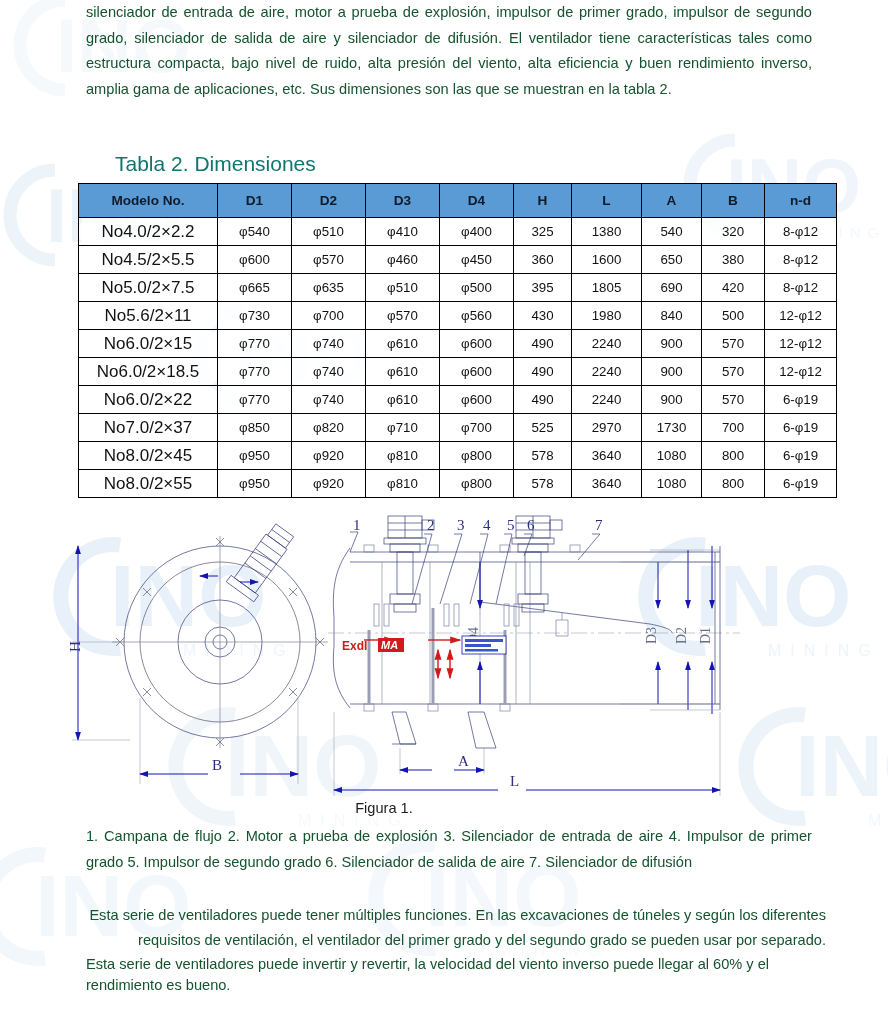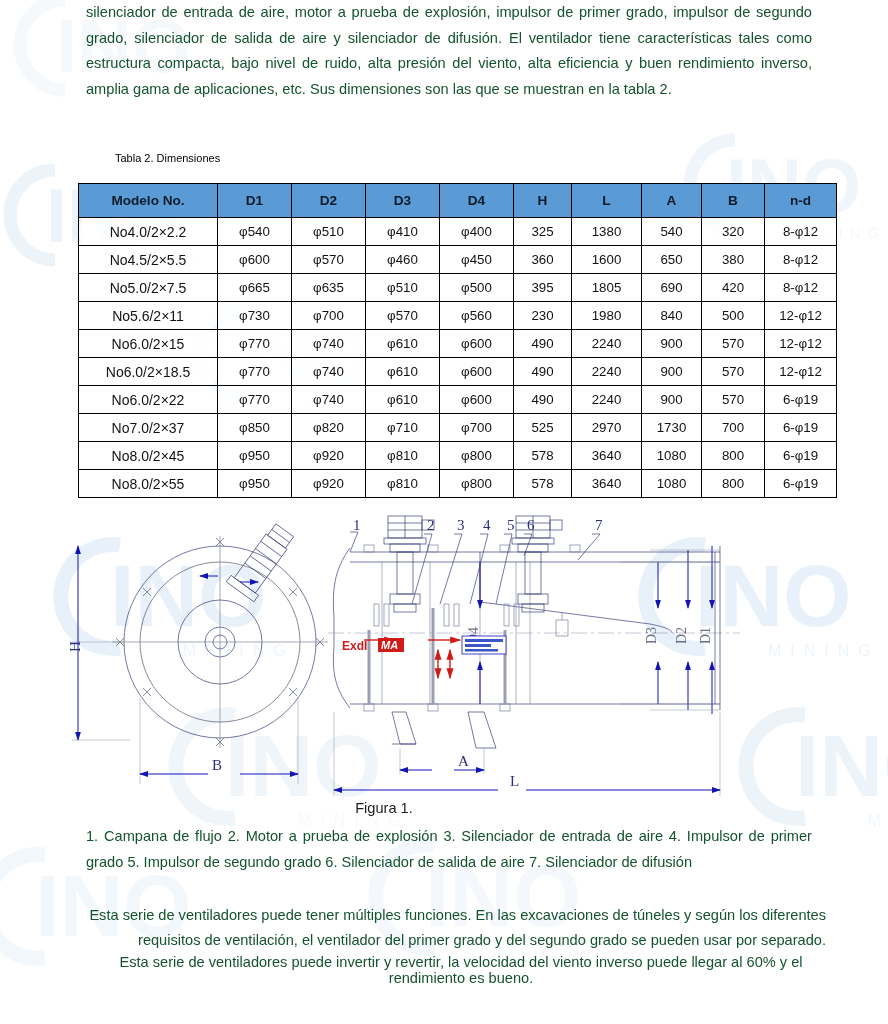--- a/index.html
+++ b/index.html
@@ -44,22 +44,22 @@
     color: #14532d;
     text-align: justify;
     text-justify: inter-word;
   }
   .para.nojust { text-align: left; }
 
   .caption-table {
     position: absolute;
     left: 115px;
     top: 152px;
-    font-size: 11px;
-    color: #000000;
+    font-size: 21px;
+    color: #0f766e;
   }
 
   
   #dims-table-wrap {
     position: absolute;
     left: 78px;
     top: 183px;
     width: 733px;
   }
   table.dims {
@@ -82,21 +82,21 @@
     background: #5B9BD5;
     font-weight: bold;
     height: 33px;
     font-size: 13.6px;
     color: #0d1b2a;
   }
   table.dims tbody td {
     background: rgba(255,255,255,0.82);
     font-weight: normal;
   }
-  table.dims tbody td.model { font-size: 14px; border-radius: 12px; }
+  table.dims tbody td.model { font-size: 17px; border-radius: 12px; }
 
   
   col.c-model { width: 139px; }
   col.c-d     { width: 74px;  }
   col.c-h     { width: 58px;  }
   col.c-l     { width: 70px;  }
   col.c-a     { width: 60px;  }
   col.c-b     { width: 63px;  }
   col.c-nd    { width: 72px;  }
 
@@ -331,21 +331,21 @@
             <td>690</td>
             <td>420</td>
             <td>8-φ12</td>
           </tr>
           <tr>
             <td class="model">No5.6/2×11</td>
             <td>φ730</td>
             <td>φ700</td>
             <td>φ570</td>
             <td>φ560</td>
-            <td>230</td>
+            <td>430</td>
             <td>1980</td>
             <td>840</td>
             <td>500</td>
             <td>12-φ12</td>
           </tr>
           <tr>
             <td class="model">No6.0/2×15</td>
             <td>φ770</td>
             <td>φ740</td>
             <td>φ610</td>
@@ -687,15 +687,15 @@
       </g>
     </svg>
   </div>
 
   <div class="fig-caption">Figura 1.</div>
 
   <div class="para" style="left:86px; top:824px; width:726px;">1. Campana de flujo 2. Motor a prueba de explosión 3. Silenciador de entrada de aire    4. Impulsor de primer grado 5. Impulsor de segundo grado 6. Silenciador de salida de aire 7. Silenciador de difusión</div>
 
   <div class="para nojust" style="left:86px; top:903px; width:740px; line-height:25.4px;text-align:right;">Esta serie de ventiladores puede tener múltiples funciones. En las excavaciones de túneles y según los diferentes requisitos de ventilación, el ventilador del primer grado y del segundo grado se pueden usar por separado.</div>
 
-  <div class="para nojust" style="left:86px; top:954px; width:750px; line-height:16px;text-align:center;">Esta serie de ventiladores puede invertir y revertir, la velocidad del viento inverso puede llegar al 60% y el rendimiento es bueno.</div>
+  <div class="para nojust" style="left:86px; top:954px; width:750px; line-height:21px;">Esta serie de ventiladores puede invertir y revertir, la velocidad del viento inverso puede llegar al 60% y el rendimiento es bueno.</div>
 
 </div>
 
 </body></html>

